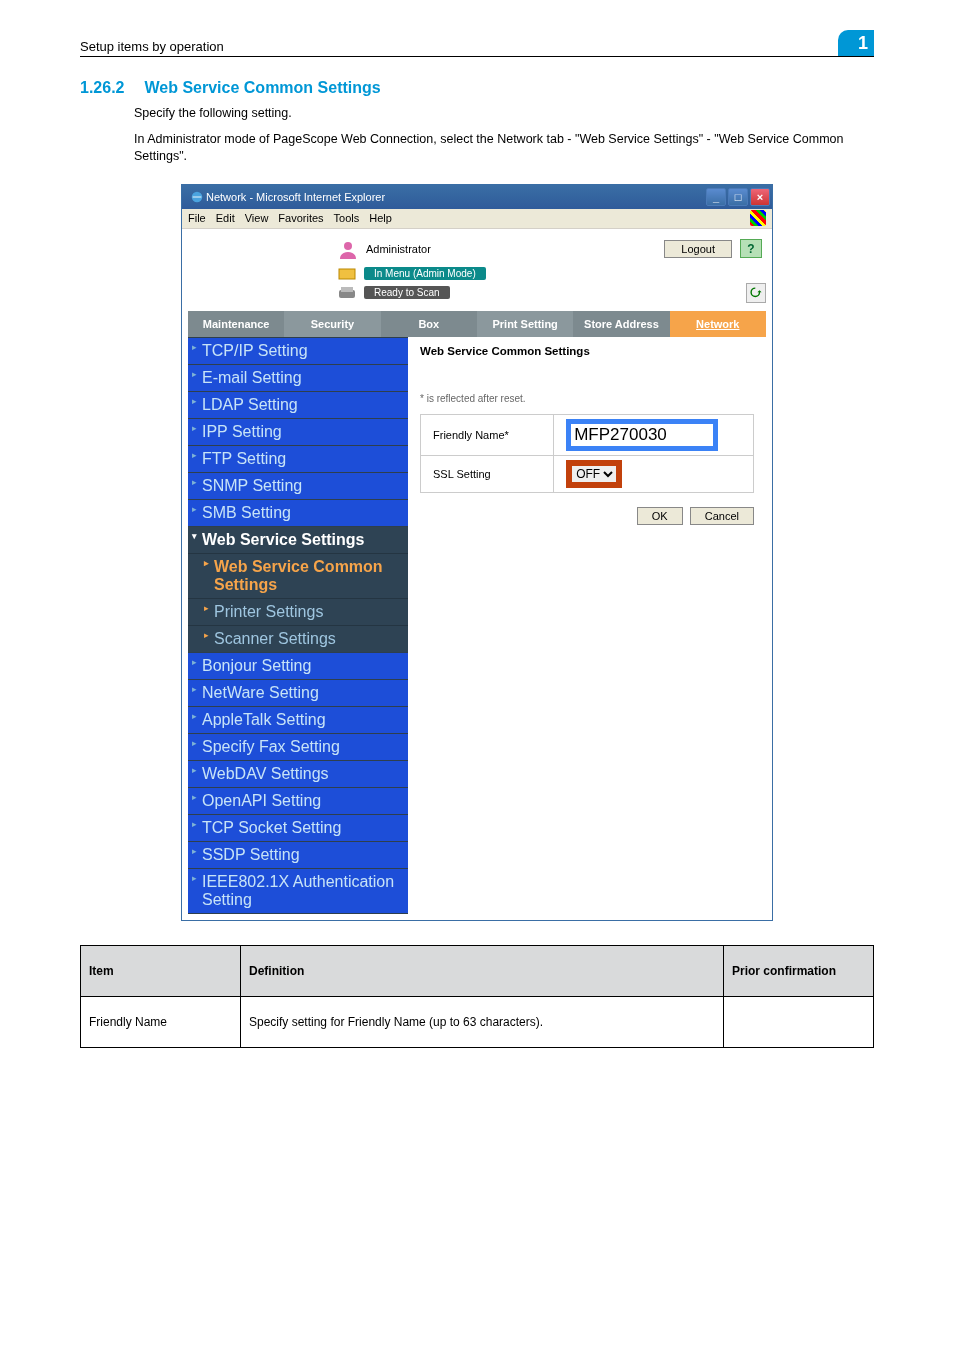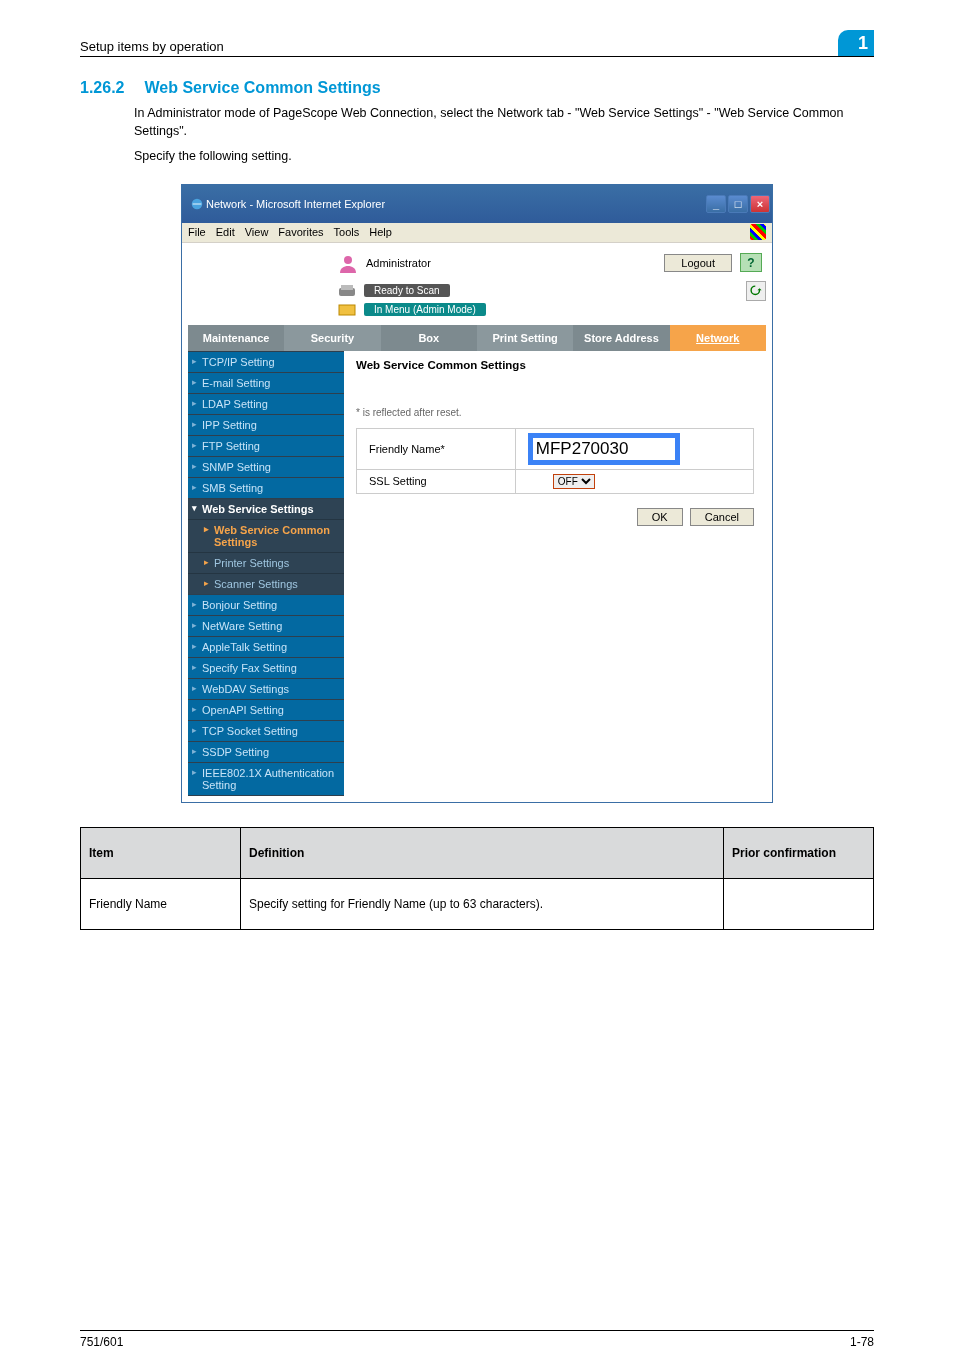--- a/index.html
+++ b/index.html
@@ -9,21 +9,21 @@
   .hdr-line .left { flex: 1; font-size: 13px; }
   .badge { width: 36px; height: 26px; background: #0097d6; color: #fff; display: flex; align-items: center; justify-content: flex-end; padding-right: 6px; font-weight: bold; font-size: 18px; border-top-left-radius: 10px; margin-left: auto; margin-bottom: -2px; }
   .sec-no { color: #0097d6; font-weight: bold; font-size: 16px; }
   .sec-title { color: #0097d6; font-weight: bold; font-size: 16px; margin-left: 20px; }
   .section-head { margin-top: 22px; display: flex; }
   .body-text { margin-left: 54px; margin-top: 8px; font-size: 12.5px; line-height: 1.4; }
 
   
   .shot-wrap { margin: 18px auto 0 auto; width: 592px; }
   .window { border: 1px solid #3a6ea5; }
-  .titlebar { height: 38px; background: linear-gradient(#3a6ea5,#2f5b9a); display: flex; align-items: center; color: #fff; font-size: 11px; padding-left: 6px; }
+  .titlebar { height: 24px; background: linear-gradient(#3a6ea5,#2f5b9a); display: flex; align-items: center; color: #fff; font-size: 11px; padding-left: 6px; }
   .titlebar .spacer { flex: 1; }
   .tbtn { width: 20px; height: 18px; margin-right: 2px; display: inline-flex; align-items: center; justify-content: center; font-size: 11px; font-weight: bold; border: 1px solid #4a7ab8; background: linear-gradient(#5a8bd0,#3a6ea5); color:#fff; border-radius:2px; }
   .tbtn.close { background: linear-gradient(#e67,#c33); }
   .menubar { height: 20px; background: #ece9d8; display: flex; align-items: center; font-size: 11px; padding: 0 6px; gap: 10px; border-bottom: 1px solid #d4d0c8; }
   .flag { width: 16px; height: 16px; background: repeating-linear-gradient(45deg,#f00 0 3px,#0c0 3px 6px,#00f 6px 9px,#ff0 9px 12px); margin-left:auto; border-radius:2px;}
   .content { background: #fff; padding: 6px; font-size: 11px; }
   .admin-row { display: flex; align-items: center; padding: 4px 4px 8px 150px; gap: 8px; }
   .admin-icon { width:20px; height:20px; }
   .status-block { padding-left: 150px; margin-bottom: 8px; }
   .pill { display:inline-block; font-size:10px; padding:1px 10px; border-radius:2px; margin-left:4px; }
@@ -35,38 +35,38 @@
   .logout-btn { border:1px solid #888; background:#ece9d8; font-size:11px; padding:2px 16px; margin-left:auto; }
   .help-btn { width:22px; height:19px; background:#b6e0b6; border:1px solid #5a5; display:inline-flex; align-items:center; justify-content:center; color:#063; font-weight:bold; font-size:12px; }
 
   .tabs { display:flex; height:26px; }
   .tab { flex:1; display:flex; align-items:center; justify-content:center; font-size:11px; font-weight:bold; color:#fff; cursor:pointer; }
   .tab.grey { background:#7d8a8f; }
   .tab.grey.light { background:#8b989d; }
   .tab.active { background:#f6a44a; color:#fff;text-decoration:underline; }
 
   .main-row { display:flex; }
-  .sidebar { width:156px; background:#0369a1; color:#fff; font-size:11px; }
+  .sidebar { width:220px; background:#1d4ed8; color:#fff; font-size:16px; }
   .sidebar .item { padding:4px 6px 4px 14px; border-top:1px solid #2e3f4d; color:#c7e3f7; cursor:pointer; position:relative; }
   .sidebar .item::before { content:"▸"; font-size:9px; color:#7fb3d6; position:absolute; left:4px; }
   .sidebar .item.expanded::before { content:"▾"; color:#fff; }
   .sidebar .item.expanded { background:#2e4354; color:#fff; font-weight:bold; }
   .sidebar .sub { padding:4px 6px 4px 26px; background:#2e4354; color:#9fc6e0; border-top:1px solid #243542; cursor:pointer; position:relative;}
   .sidebar .sub::before { content:"▸"; font-size:9px; color:#f6a44a; position:absolute; left:16px; }
   .sidebar .sub.active { color:#f6a44a; font-weight:bold; }
   .sidebar .item.last { border-bottom:1px solid #2e3f4d; }
 
   .panel { flex:1; padding:8px 12px; background:#fff; }
   .panel-title { font-weight:bold; font-size:11.5px; margin-bottom:2px; }
   .panel-note { font-size:10px; color:#666; margin-bottom:10px;margin-top:36px; }
   .form-table { width:100%; border-collapse:collapse; }
   .form-table td { border:1px solid #ccc; padding:4px 12px; font-size:11px; vertical-align:middle; }
   .form-table td:first-child { width:40%; }
   .form-input { width:152px; font-size:17px; border:5px solid #3b82f6; padding:1px 3px; }
-  .form-select { font-size:10px; border:1px solid #c2410c;margin-left:25px; }
+  .form-select { font-size:12px; border:6px solid #c2410c; }
   .btn-row { text-align:right; margin-top:14px; }
   .btn { border:1px solid #888; background:#ece9d8; font-size:11px; padding:2px 14px; margin-left:4px; cursor:pointer; }
 
   
   .def-table { width: 100%; border-collapse: collapse; margin: 24px auto 0 auto; font-size: 12px; }
   .def-table th, .def-table td { border: 1px solid #000; padding: 18px 8px; text-align: left; vertical-align: top; }
   .def-table th { background: #d9dadb; font-weight: bold; }
   .def-table td:first-child, .def-table th:first-child { width: 160px; }
   .def-table td:last-child, .def-table th:last-child { width: 150px; }
 
@@ -79,22 +79,22 @@
 <div class="page">
   <div class="hdr-line">
     <div class="left">Setup items by operation</div>
     <div class="badge">1</div>
   </div>
 
   <div class="section-head">
     <span class="sec-no">1.26.2</span>
     <span class="sec-title">Web Service Common Settings</span>
   </div>
+  <p class="body-text">Specify the following setting.</p>
   <p class="body-text">In Administrator mode of PageScope Web Connection, select the Network tab - "Web Service Settings" - "Web Service Common Settings".</p>
-  <p class="body-text">Specify the following setting.</p>
 
   <div class="shot-wrap">
     <div class="window">
       <div class="titlebar">
         <svg class="small-icon" viewBox="0 0 16 16">
             <circle cx="8" cy="8" r="6" fill="#4aa3df"></circle>
             <path d="M3 8h10" stroke="#fff" stroke-width="1"></path>
           </svg>
         <span>Network - Microsoft Internet Explorer</span>
         <span class="spacer"></span>
@@ -117,35 +117,35 @@
               <circle cx="10" cy="7" r="4" fill="#d6a"></circle>
               <path d="M2 20c0-5 4-7 8-7s8 2 8 7z" fill="#d6a"></path>
             </svg>
           <span>Administrator</span>
           <button class="logout-btn">Logout</button>
           <span class="help-btn">?</span>
         </div>
         <div class="status-block">
           <div class="icon-row">
             <svg class="small-icon" viewBox="0 0 18 14">
+                <rect x="1" y="2" width="16" height="10" fill="#f0c040" stroke="#b80" stroke-width="1"></rect>
+              </svg>
+            <span class="pill teal">In Menu (Admin Mode)</span>
+          </div>
+          <div class="icon-row">
+            <svg class="small-icon" viewBox="0 0 18 14">
                 <rect x="1" y="4" width="16" height="8" rx="2" fill="#888"></rect>
                 <rect x="3" y="1" width="12" height="5" fill="#bbb"></rect>
               </svg>
             <span class="pill grey">Ready to Scan</span>
             <span class="refresh-icon">
               <svg width="14" height="14" viewBox="0 0 14 14">
                   <path d="M7 2a5 5 0 1 0 5 5h-2l3-3 3 3h-2A7 7 0 1 1 7 0z" fill="#070" transform="scale(0.7) translate(2,2)"></path>
                 </svg>
             </span>
-          </div>
-          <div class="icon-row">
-            <svg class="small-icon" viewBox="0 0 18 14">
-                <rect x="1" y="2" width="16" height="10" fill="#f0c040" stroke="#b80" stroke-width="1"></rect>
-              </svg>
-            <span class="pill teal">In Menu (Admin Mode)</span>
           </div>
         </div>
 
         <div class="tabs">
           <div class="tab grey">Maintenance</div>
           <div class="tab grey light">Security</div>
           <div class="tab grey">Box</div>
           <div class="tab grey light">Print Setting</div>
           <div class="tab grey">Store Address</div>
           <div class="tab active">Network</div>

